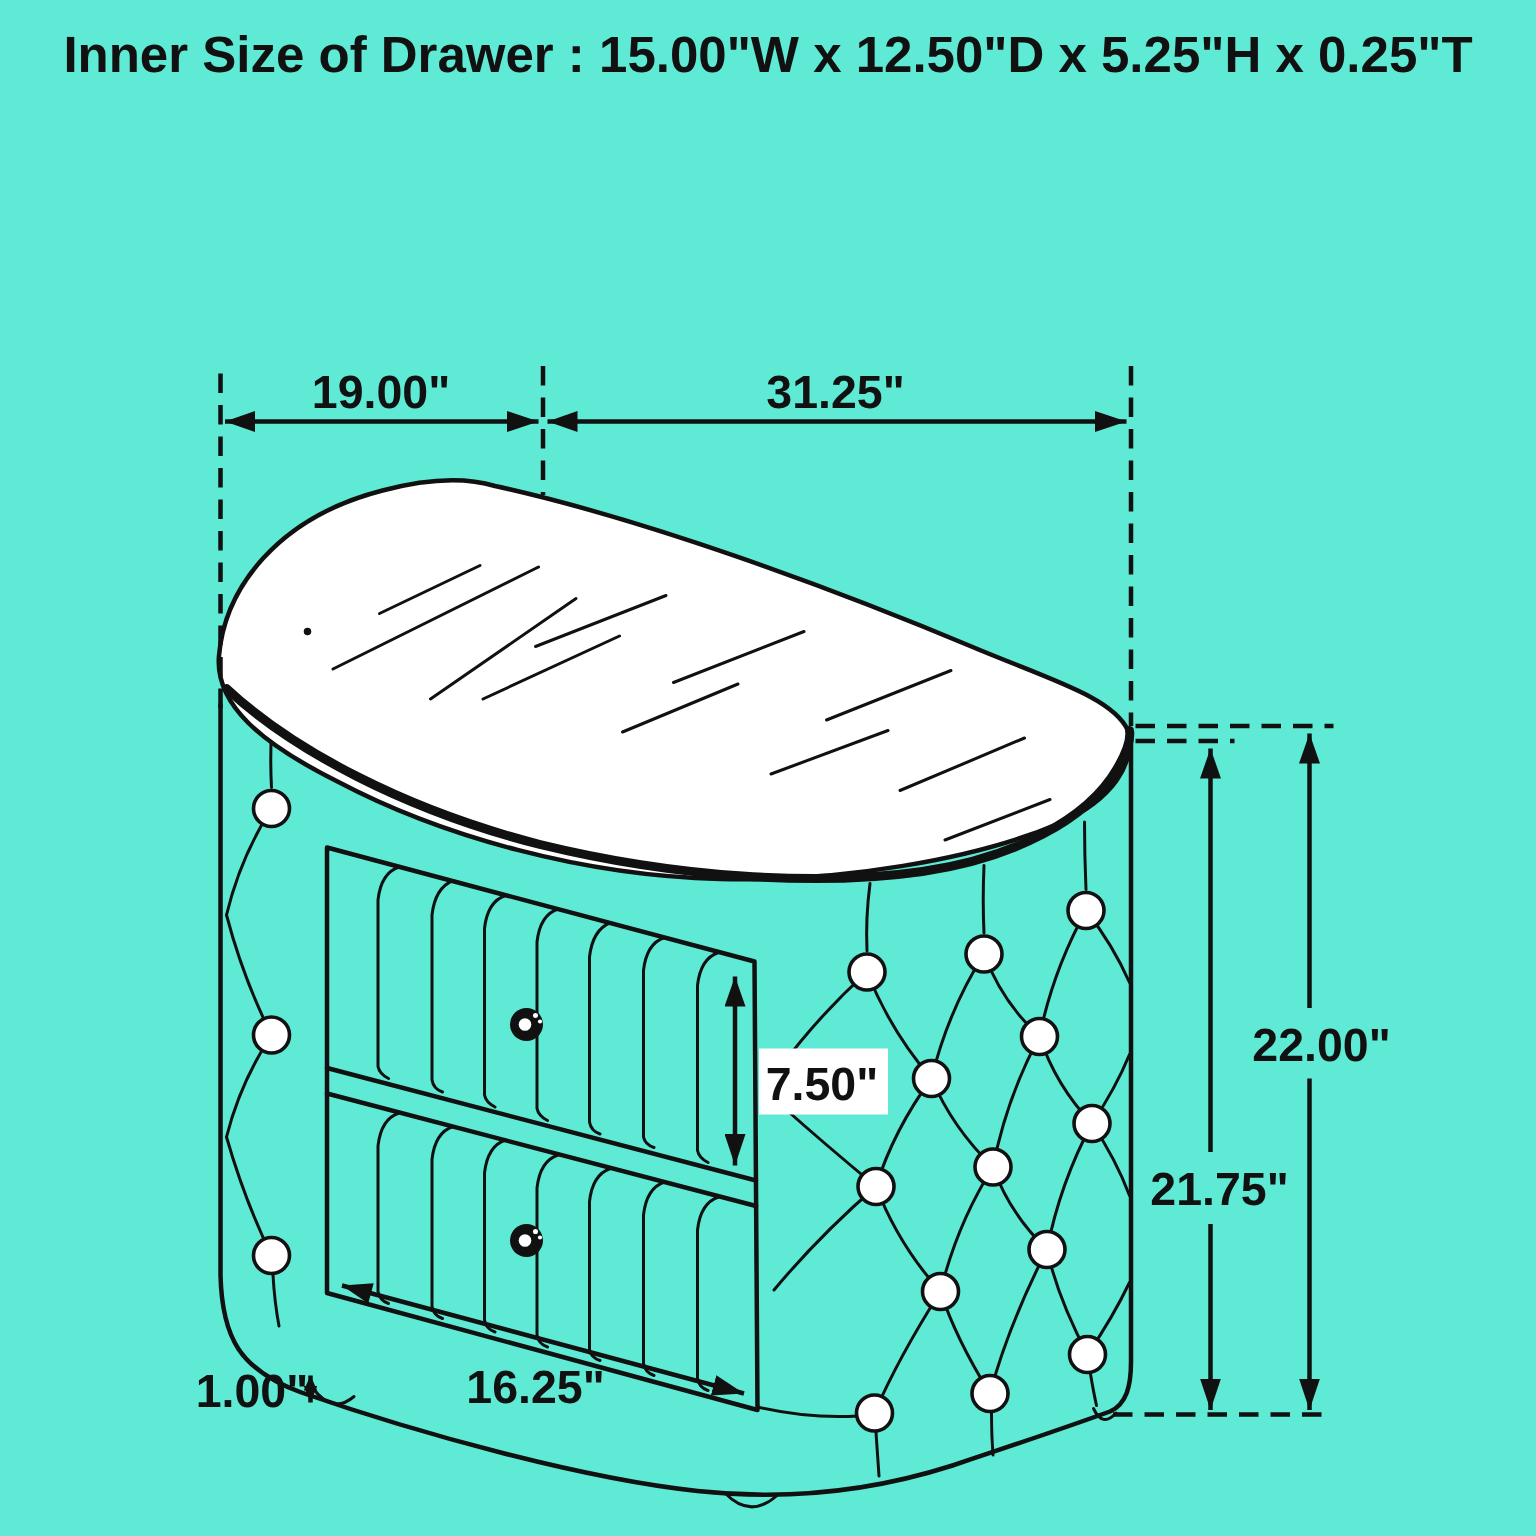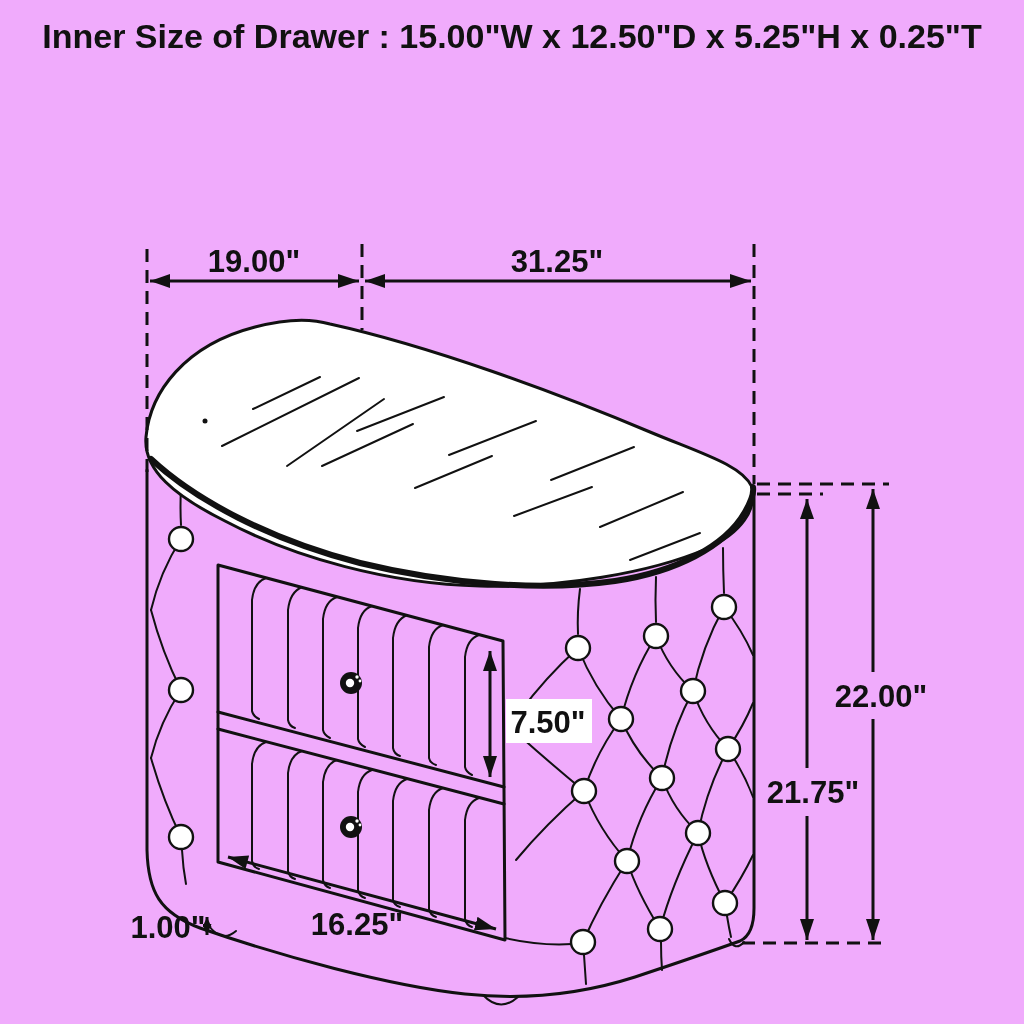--- a/index.html
+++ b/index.html
@@ -1,17 +1,17 @@
 <!DOCTYPE html>
 <html><head>
 <meta charset="utf-8">
 <style>
   html,body{margin:0;padding:0;background:#ffffff;}
   .canvas{
-    position:relative;width:1024px;height:1024px;background:#f0abfc;
+    position:relative;width:1024px;height:1024px;background:#5eead4;
     font-family:"Liberation Sans",sans-serif;overflow:hidden;
   }
   svg{position:absolute;left:0;top:0;}
   .outline{fill:none;stroke:#111;stroke-width:3;stroke-linecap:round;stroke-linejoin:round;}
   .thin{fill:none;stroke:#111;stroke-width:2;stroke-linecap:round;}
   .rim{fill:none;stroke:#111;stroke-width:6;stroke-linecap:round;}
   .tuft{fill:none;stroke:#111;stroke-width:2;stroke-linecap:round;}
   .btn{fill:#ffffff;stroke:#111;stroke-width:2.4;}
   .dash{fill:none;stroke:#111;stroke-width:3;stroke-dasharray:13 8;stroke-linecap:butt;}
   .dim{fill:none;stroke:#111;stroke-width:3;}

